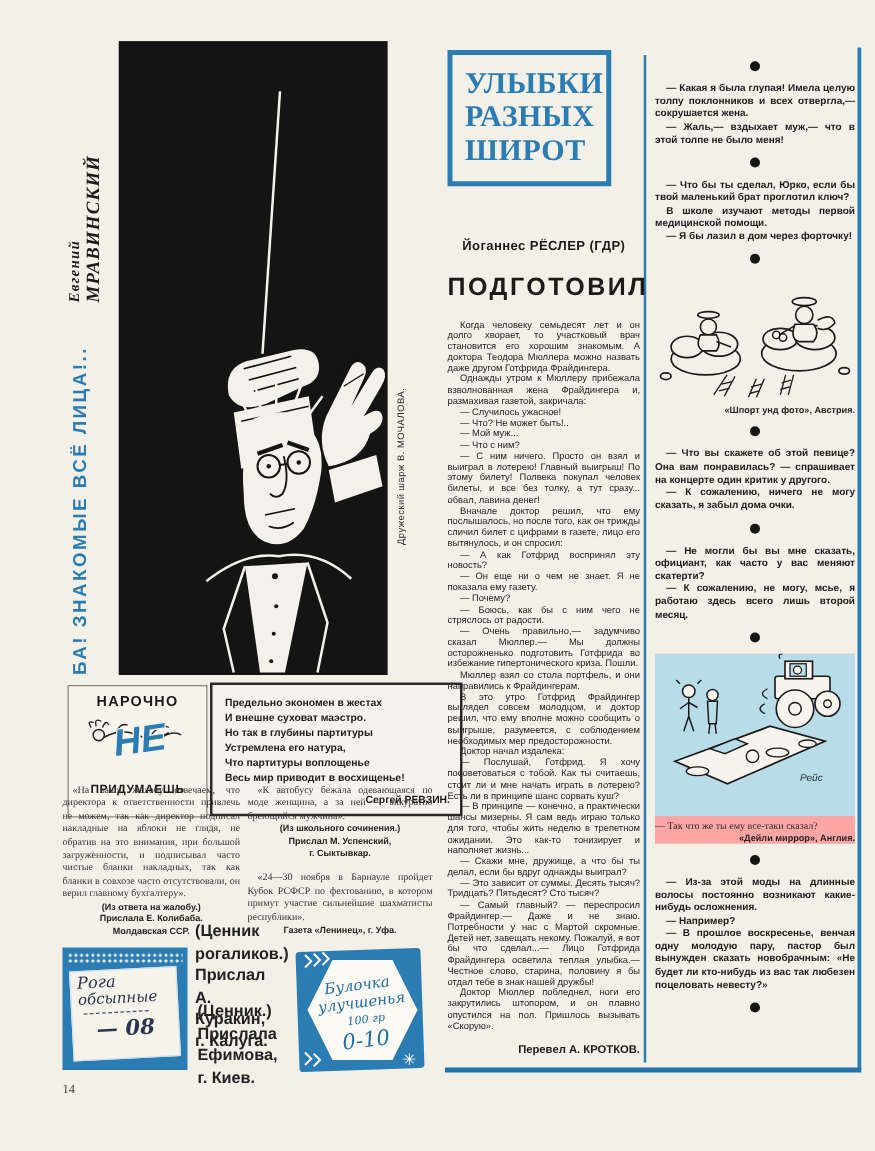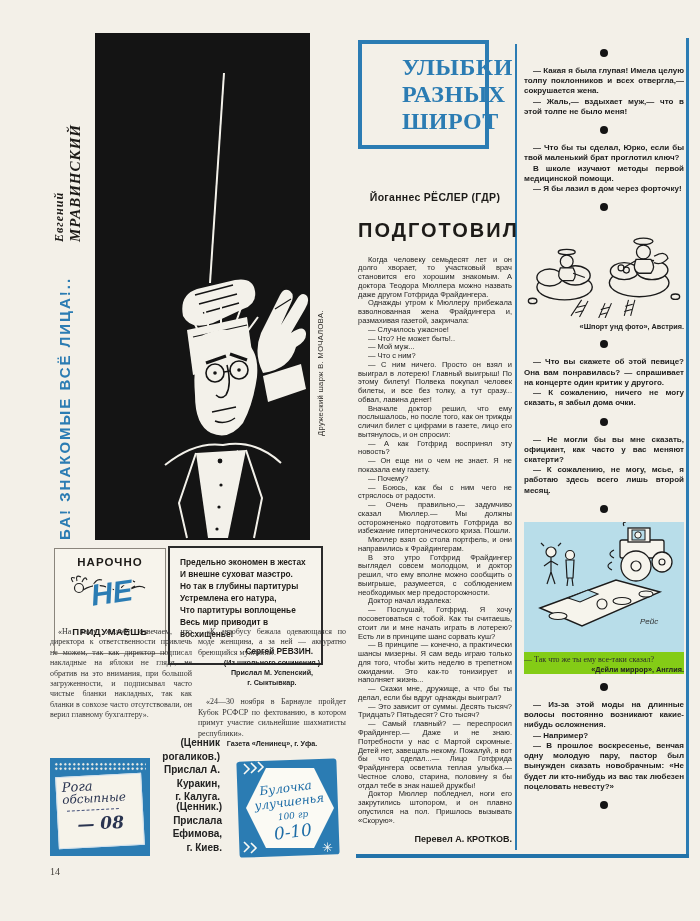--- a/index.html
+++ b/index.html
@@ -13,21 +13,21 @@
   .vert { position:absolute; writing-mode:vertical-rl; transform:rotate(180deg); white-space:nowrap; }
   .subject-name { left:52px; top:30px; height:212px; font-family:"Liberation Serif",serif; font-style:italic; font-weight:bold; }
   .subject-name .fn { display:block; font-size:12px; letter-spacing:1px; }
   .subject-name .ln { display:block; font-size:15px; letter-spacing:1px; }
   .rubric-vert { left:56px; top:240px; height:300px; font-weight:bold; font-size:15px; letter-spacing:2px; color:#2b7cb3; }
   .credit-vert { left:316px; top:36px; height:400px; font-size:7.5px; color:#2e2c29; letter-spacing:.4px; }
   
   .caricature { position:absolute; left:95px; top:33px; width:215px; height:507px; background:#141414; }
   .caricature svg { display:block; width:100%; height:100%; }
   
-  .poem-box { position:absolute; left:168px; top:546px; width:155px; border:2px solid #2a2a2a; background:#f6f3ec; padding:8px 8px 7px 10px; }
+  .poem-box { position:absolute; left:168px; top:546px; width:202px; border:2px solid #2a2a2a; background:#f6f3ec; padding:8px 8px 7px 10px; }
   .poem-box p { font-size:8.3px; font-weight:bold; line-height:1.45; }
   .poem-author { text-align:right; font-size:8.3px; font-weight:bold; margin-top:6px; }
   
   .logo-box { position:absolute; left:54px; top:548px; width:112px; height:106px; border:1px solid #8a857c; background:#f7f4ec; text-align:center; }
   .logo-top { font-size:11.5px; font-weight:800; letter-spacing:1px; margin-top:7px; }
   .logo-mid { position:relative; height:58px; }
   .logo-mid svg { position:absolute; left:10px; top:4px; }
   .logo-ne { position:absolute; left:36px; top:8px; font-size:30px; font-weight:800; font-style:italic; color:#2b7cb3;
     transform:rotate(-8deg); text-shadow:1px 1px 0 #f7f4ec,-1px -1px 0 #f7f4ec,1px -1px 0 #f7f4ec,-1px 1px 0 #f7f4ec; }
   .logo-bottom { font-size:9.5px; font-weight:800; letter-spacing:.5px; }
@@ -40,45 +40,45 @@
   .letter + .letter { margin-top:10px; }
   
   .tag1 { position:absolute; left:50px; top:758px; width:100px; height:98px; background:#2b7cb3; padding:7px; }
   .tag1-band { height:9px; margin:-3px -3px 4px; background-image:radial-gradient(#f3f0e8 1.1px, transparent 1.3px); background-size:4.5px 4.5px; }
   .tag1-inner { background:#f6f3ea; height:72px; border:1px solid #cfe0ee; padding:3px 5px; transform:rotate(-3deg); }
   .hw { font-family:"DejaVu Serif",serif; font-style:italic; color:#2a3450; }
   .tag1 .l1 { font-size:13px; line-height:1; }
   .tag1 .l2 { font-size:12px; line-height:1.1; }
   .tag1 .dash { width:70%; border-bottom:1.5px dashed #44507a; margin:4px 0 3px 4px; }
   .tag1 .pr { font-size:17px; font-weight:bold; text-align:center; }
-  .cap { position:absolute; text-align:right; font-weight:bold; font-size:10px; line-height:1.35; color:#222; }
+  .cap { position:absolute; font-weight:bold; font-size:13px; line-height:1.35; color:#222; }
   .cap1 { left:156px; top:736px; width:64px; }
   .cap2 { left:158px; top:800px; width:64px; }
   .tag2 { position:absolute; left:236px; top:758px; width:104px; height:100px; }
   .script { font-family:"DejaVu Serif",serif; font-style:italic; fill:#1d6ca6; }
   .pagenum { position:absolute; left:50px; top:866px; font-family:"Liberation Serif",serif; font-size:10px; color:#46423c; }
   
   .div-mid { position:absolute; left:515px; top:44px; width:2px; height:806px; background:#2b7cb3; }
   .div-right { position:absolute; left:686px; top:38px; width:3px; height:818px; background:#2b7cb3; }
   .div-bottom { position:absolute; left:356px; top:854px; width:333px; height:4px; background:#2273a9; }
   
   .mid-col { position:absolute; left:358px; top:40px; width:154px; }
   .rubric-box { width:131px; border:4px solid #2b7cb3; padding:10px 6px 10px 10px; }
-  .rubric-box div { font-family:"Liberation Serif",serif; font-weight:bold; font-size:24px; line-height:1.12; color:#2b7cb3; letter-spacing:.5px;margin-left:30px; }
+  .rubric-box div { font-family:"Liberation Serif",serif; font-weight:bold; font-size:24px; line-height:1.12; color:#2b7cb3; letter-spacing:.5px; }
   .byline { text-align:center; font-weight:bold; font-size:10.5px; letter-spacing:.3px; margin:42px 0 0; }
   .story-title { text-align:center; font-weight:800; font-size:20px; letter-spacing:2px; margin:16px 0 14px; }
   .story p { font-size:7.5px; line-height:1.17; text-align:justify; text-indent:10px; color:#232323; }
   .translator { text-align:right; font-weight:800; font-size:9px; margin-top:9px; }
   
   .right-col { position:absolute; left:524px; top:40px; width:160px; }
   .dot { width:8px; height:8px; border-radius:50%; background:#141414; margin:9px auto; }
   .joke p { font-weight:bold; font-size:8px; line-height:1.28; text-align:justify; text-indent:9px; color:#1c1c1c; }
   .cartoon1 { margin:4px 0 2px; }
   .cartoon-cap { text-align:right; font-weight:bold; font-size:7.3px; color:#222; }
-  .cartoon2-box { background:#84cc16; margin:4px 0 4px; }
+  .cartoon2-box { background:#fca5a5; margin:4px 0 4px; }
   .cartoon2-box svg { display:block; }
   .c2cap1 { font-family:"Liberation Serif",serif; font-size:8px; color:#2b2b2b; margin-top:3px; }
   .c2cap2 { text-align:right; font-weight:bold; font-size:7.3px; color:#222; margin-top:1px; }
 </style>
 </head>
 <body>
 
 <div class="page">
 
   <div class="vert subject-name">
@@ -141,20 +141,25 @@
         <path d="M18,18 Q32,10 44,16 Q58,22 70,14 M28,14 Q31,6 37,8 M56,16 Q64,6 70,10 M64,18 Q74,12 80,16" stroke="#222" stroke-width="1.2" fill="none"></path>
       </svg>
       <div class="logo-ne">НЕ</div>
     </div>
     <div class="logo-bottom">ПРИДУМАЕШЬ</div>
   </div>
 
   <div class="lcol lcol1">
     <div class="letter">
       <p class="body">«На вашу жалобу отвечаем, что директора к ответственности привлечь не можем, так как директор подписал накладные на яблоки не глядя, не обратив на это внимания, при большой загруженности, и подписывал часто чистые бланки накладных, так как бланки в совхозе часто отсутствовали, он верил главному бухгалтеру».</p>
+      <div class="attr">
+        <div>(Из ответа на жалобу.)</div>
+        <div>Прислала Е. Колибаба.</div>
+        <div>Молдавская ССР.</div>
+      </div>
     </div>
   </div>
   <div class="lcol lcol2">
     <div class="letter">
       <p class="body">«К автобусу бежала одевающаяся по моде женщина, а за ней — аккуратно бреющийся мужчина».</p>
       <div class="attr">
         <div>(Из школьного сочинения.)</div>
         <div>Прислал М. Успенский,</div>
         <div>г. Сыктывкар.</div>
       </div>

